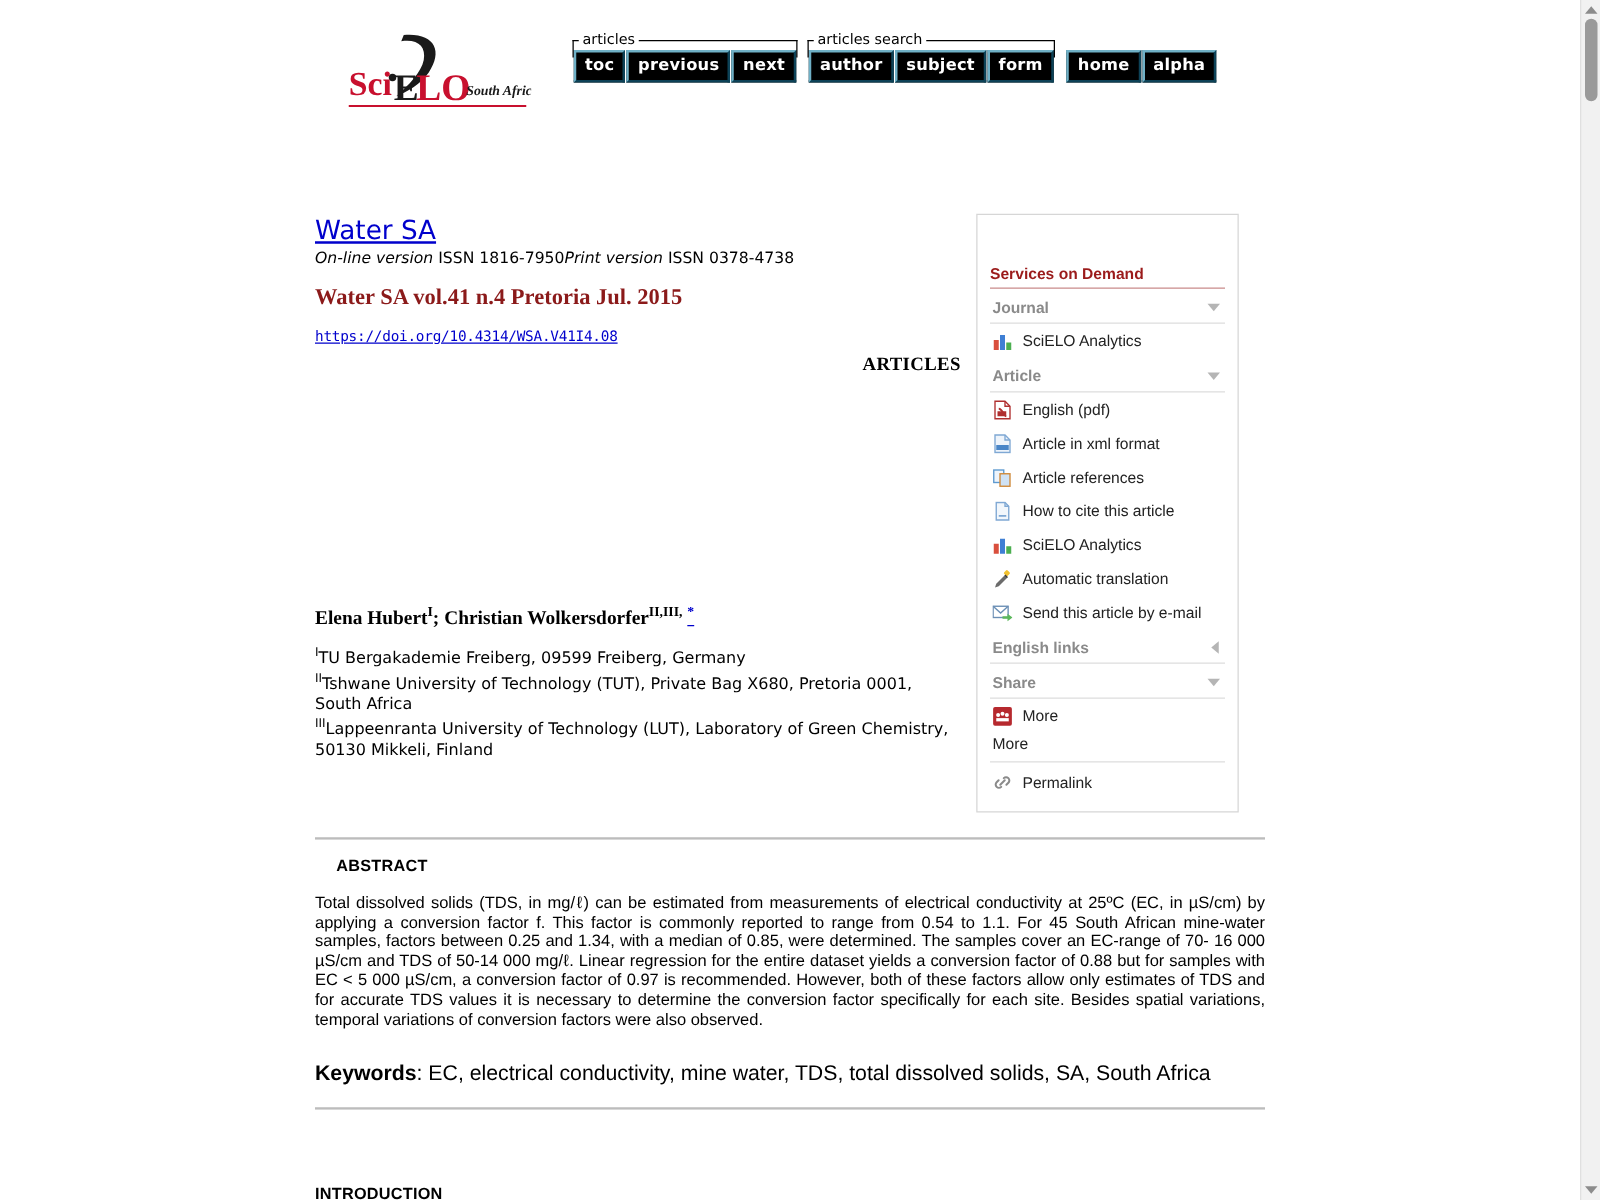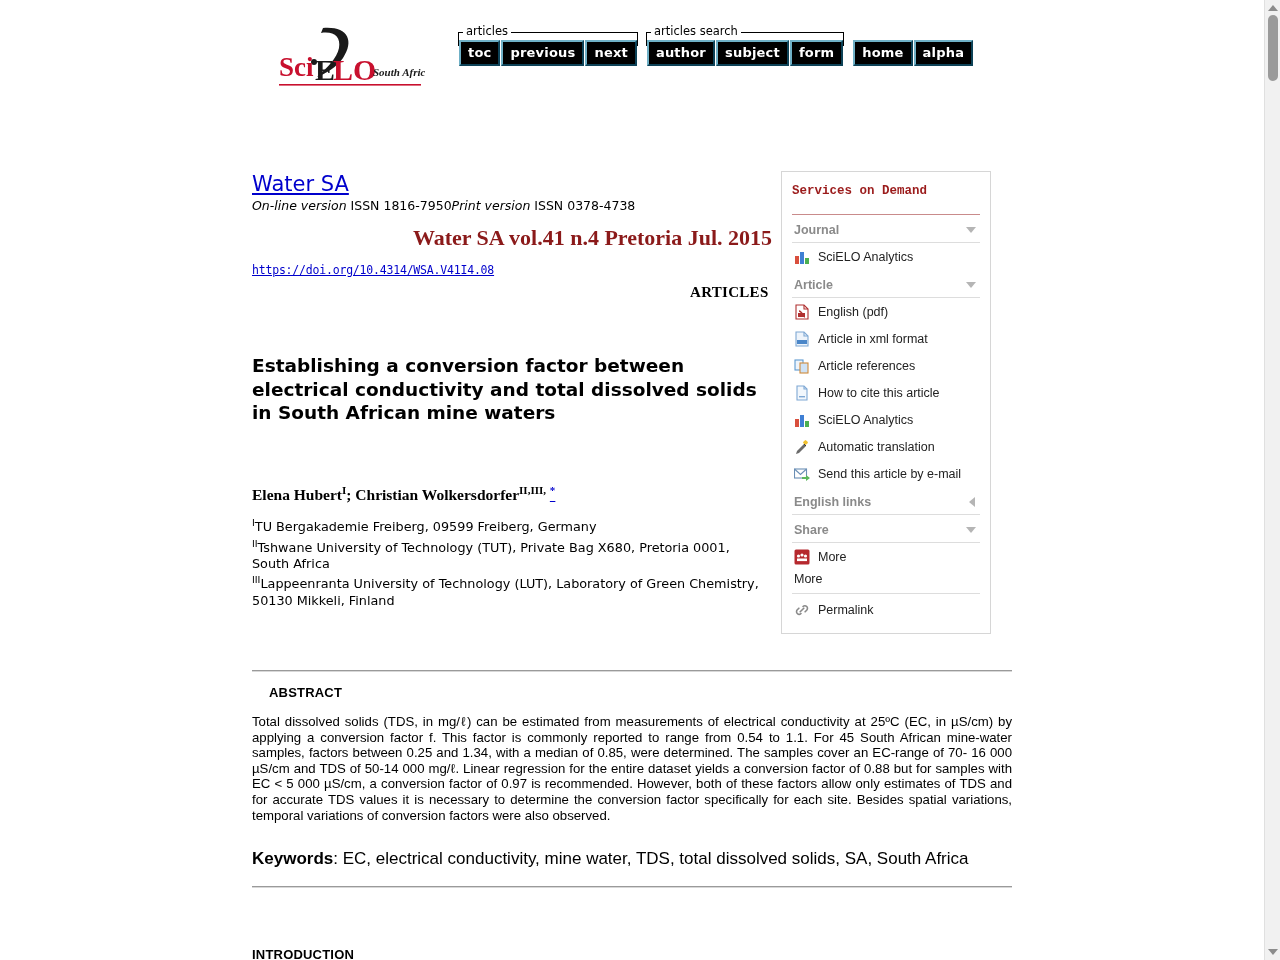--- a/index.html
+++ b/index.html
@@ -95,25 +95,24 @@
     font-family: "DejaVu Sans", sans-serif;
     font-size: 12.5px;
     color: #000;
     margin-top: 2px;
     line-height: 16px;
   }
   .issn-line i { font-style: italic; }
   .vol-line {
     font-family: "Liberation Serif", serif;
     font-weight: bold;
-    font-size: 22px;
+    font-size: 18px;
     color: #8b1a1a;
     margin-top: 14px;
     line-height: 19px;
-    text-align: right;
   }
   .doi-line { margin-top: 13px; }
   .doi-link {
     font-family: "DejaVu Sans Mono", monospace;
     font-size: 11.5px;
     color: #0000cc;
     text-decoration: underline;
     cursor: pointer;
     letter-spacing: -0.2px;
   }
@@ -220,27 +219,28 @@
   
   .sidebar {
     position: absolute;
     left: 781px; top: 171px;
     width: 210px;
     background: #fff;
     border: 1px solid #d6d6d6;
     padding: 12px 10px 10px 10px;
   }
   .sod-title {
-    font-family: Liberation Mono, monospace;
+    font-family: Liberation Sans, sans-serif;
     font-weight: bold;
     font-size: 12.5px;
     color: #9b1b1b;
-    padding-bottom: 16px;
+    padding-bottom: 4px;
     border-bottom: 1px solid #c98b8b;
     margin-bottom: 0px;
+    margin-top: 28px;
   }
   .section-head {
     display: flex;
     align-items: center;
     justify-content: space-between;
     font-family: "Liberation Sans", sans-serif;
     font-size: 12.5px;
     color: #8a8a8a;
     font-weight: bold;
     padding: 8px 2px 5px 2px;
@@ -373,21 +373,20 @@
       <i>On-line version</i><span> ISSN 1816-7950</span><i>Print version</i><span> ISSN 0378-4738</span>
     </div>
     <div class="vol-line">Water SA vol.41 n.4 Pretoria Jul. 2015</div>
     <div class="doi-line">
       <a class="doi-link" href="#">https://doi.org/10.4314/WSA.V41I4.08</a>
     </div>
   </div>
 
   <div class="articles-label">ARTICLES</div>
 
-  <h1 class="article-title">Establishing a conversion factor between electrical conductivity and total dissolved solids in South African mine waters</h1>
 
   <div class="authors">Elena Hubert<sup>I</sup>; Christian Wolkersdorfer<sup>II,III,</sup> <a href="#"><sup>*</sup></a></div>
 
   <div class="affiliations"><span><sup>I</sup>TU Bergakademie Freiberg, 09599 Freiberg, Germany</span><br><span><sup>II</sup>Tshwane University of Technology (TUT), Private Bag X680, Pretoria 0001, South Africa</span><br><span><sup>III</sup>Lappeenranta University of Technology (LUT), Laboratory of Green Chemistry, 50130 Mikkeli, Finland</span></div>
 
   <hr class="hr-top">
 
   <div class="abstract-head">ABSTRACT</div>
   <div class="abstract-body">Total dissolved solids (TDS, in mg/ℓ) can be estimated from measurements of electrical conductivity at 25ºC (EC, in µS/cm) by applying a conversion factor f. This factor is commonly reported to range from 0.54 to 1.1. For 45 South African mine-water samples, factors between 0.25 and 1.34, with a median of 0.85, were determined. The samples cover an EC-range of 70- 16 000 µS/cm and TDS of 50-14 000 mg/ℓ. Linear regression for the entire dataset yields a conversion factor of 0.88 but for samples with EC &lt; 5 000 µS/cm, a conversion factor of 0.97 is recommended. However, both of these factors allow only estimates of TDS and for accurate TDS values it is necessary to determine the conversion factor specifically for each site. Besides spatial variations, temporal variations of conversion factors were also observed.</div>
 

